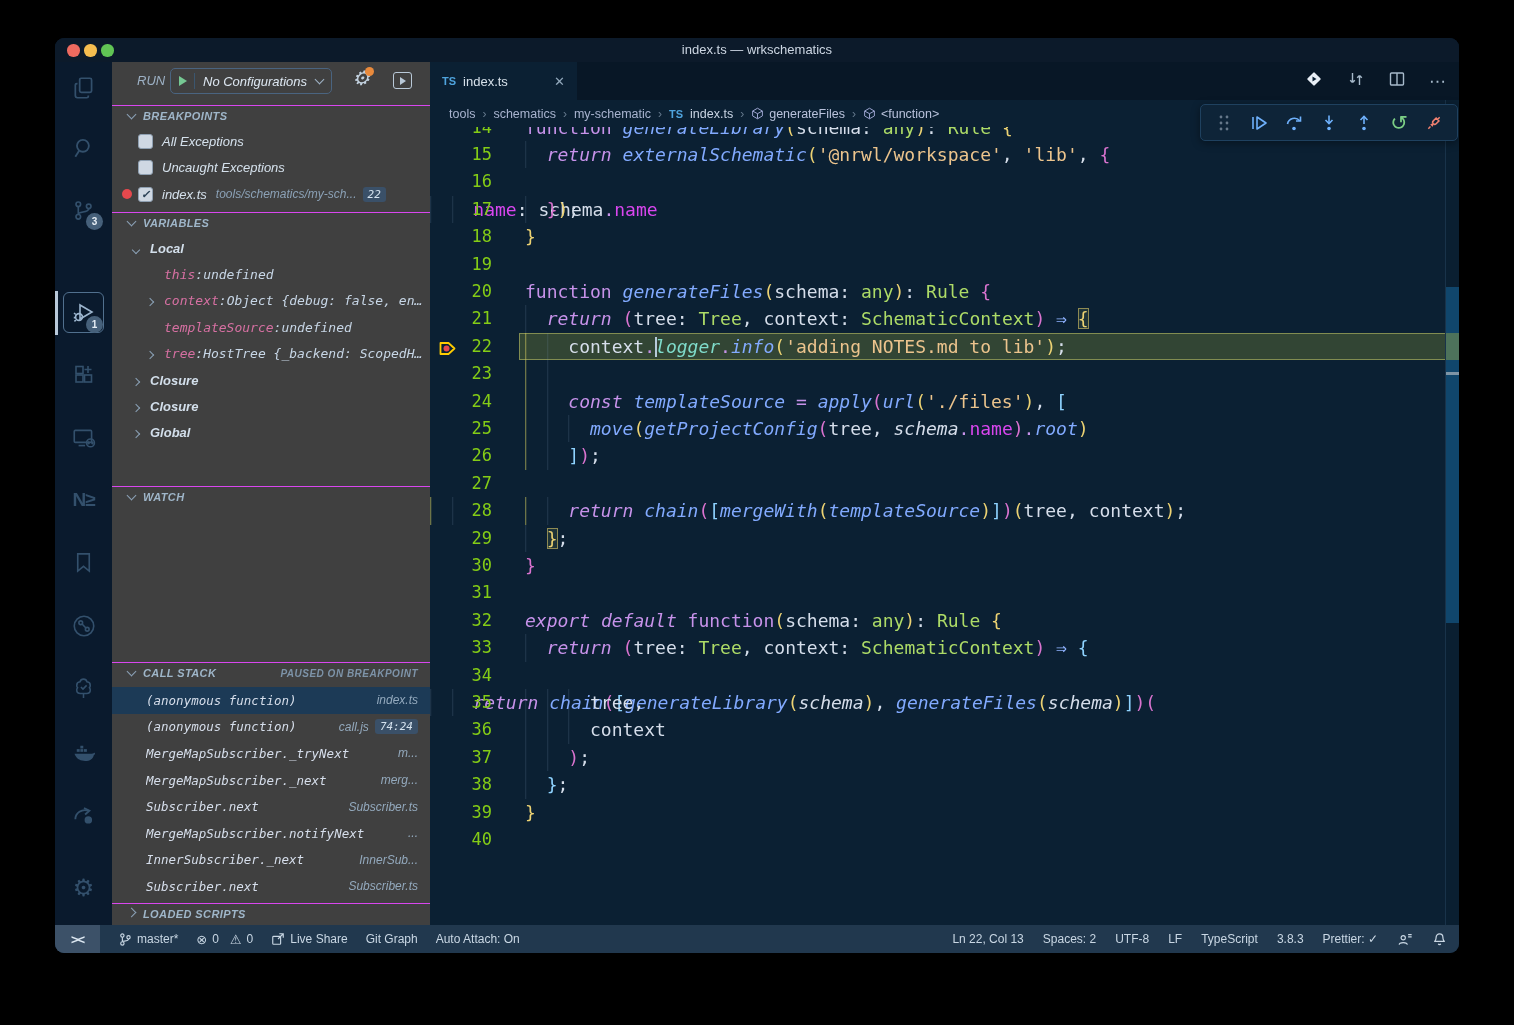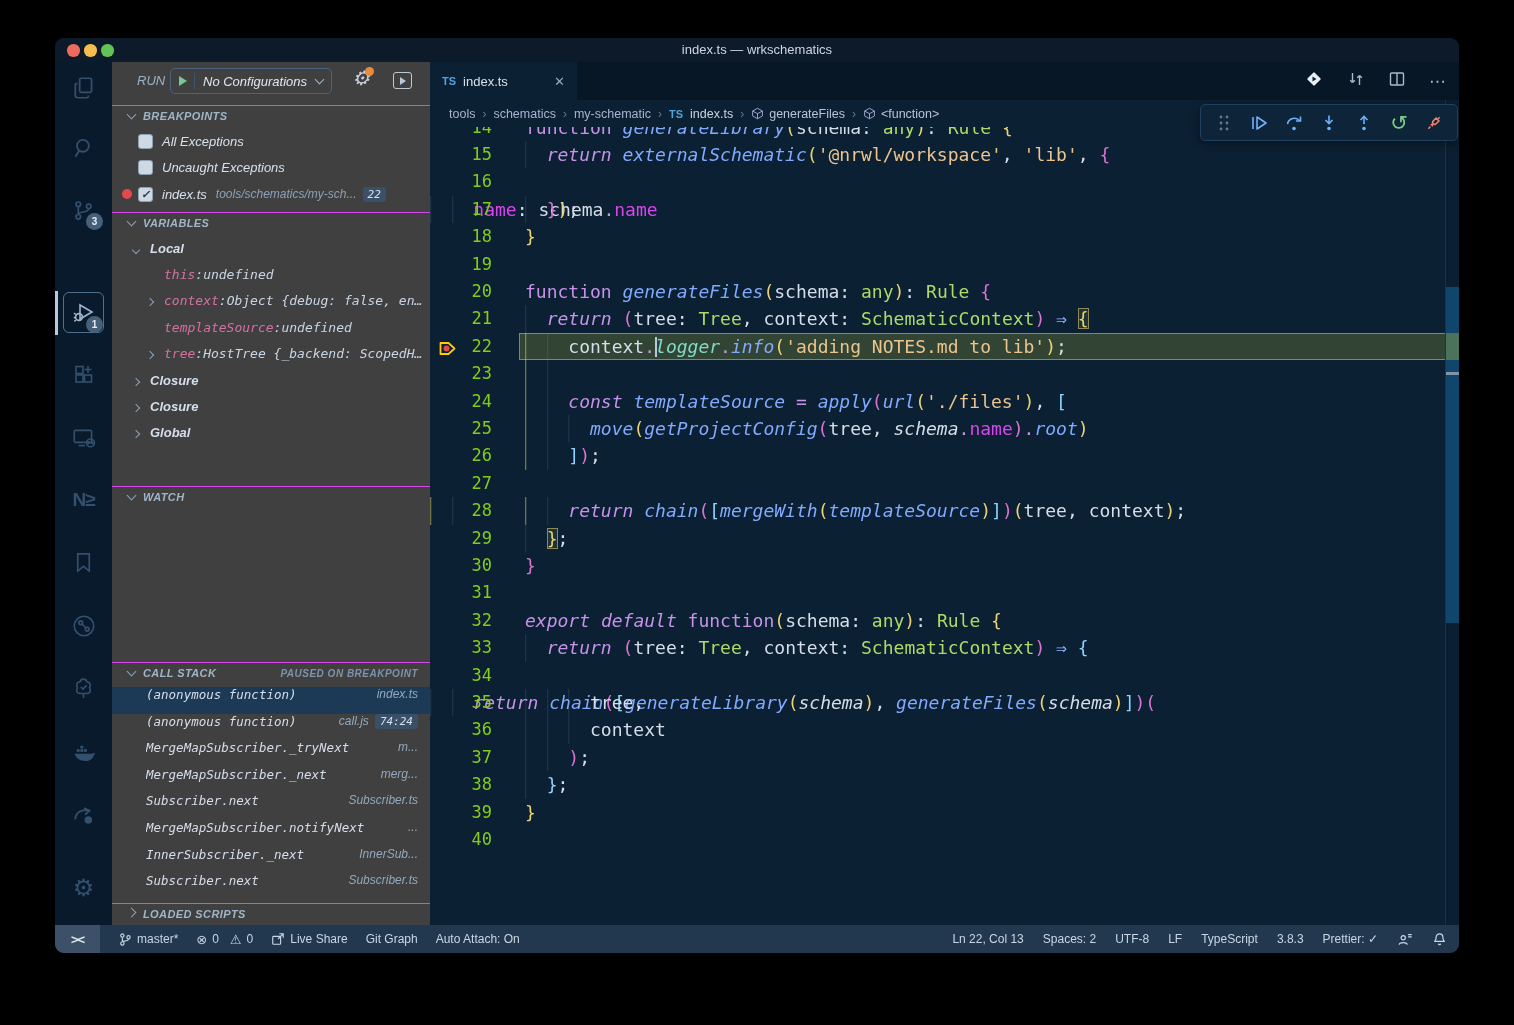--- a/index.html
+++ b/index.html
@@ -58,21 +58,21 @@
   .pill{margin-left:6px;margin-right:10px;background:#3a5068;color:#d5e2ee;font-size:11px;
     font-family:"DejaVu Sans Mono",monospace;padding:1px 5px;border-radius:3px;flex:none;}
   
   .var-row{position:absolute;left:0;right:0;height:26.4px;display:flex;align-items:center;
     font-family:"DejaVu Sans Mono",monospace;font-size:13px;color:#c7d6e6;white-space:nowrap;overflow:hidden;}
   .var-row .chevslot{width:17px;flex:none;color:#8ba1b6;}
   .var-row.lvl1{padding-left:21px;} .var-row.lvl2{padding-left:35px;}
   .var-scope{font-family:"Liberation Sans",sans-serif;font-weight:700;font-size:13px;color:#d3dfeb;}
   .var-name{color:#d670a2;}
   
-  .cs-row{position:absolute;left:0;right:0;height:26.6px;display:flex;align-items:flex-start;
+  .cs-row{position:absolute;left:0;right:0;height:26.6px;display:flex;align-items:center;
     padding:0 12px 0 34px;font-size:12.5px;white-space:nowrap;}
   .cs-row.sel{background:#1c3a56;}
   .cs-fn{font-family:"DejaVu Sans Mono",monospace;color:#d6deeb;overflow:hidden;text-overflow:ellipsis;}
   .cs-file{margin-left:auto;color:#93a9bd;font-size:12px;padding-left:10px;flex:none;}
   
   #editor{position:absolute;left:375px;top:24px;bottom:28px;right:0;background:#0b2033;overflow:hidden;}
   #tabbar{position:absolute;left:0;top:0;right:0;height:38px;background:#081726;z-index:8;}
   #tab-active{position:absolute;left:0;top:0;width:147px;height:38px;background:#0b2033;display:flex;
     align-items:center;padding:0 12px;gap:7px;}
   .ts-chip{font-size:11px;font-weight:700;color:#4fa3dd;}

